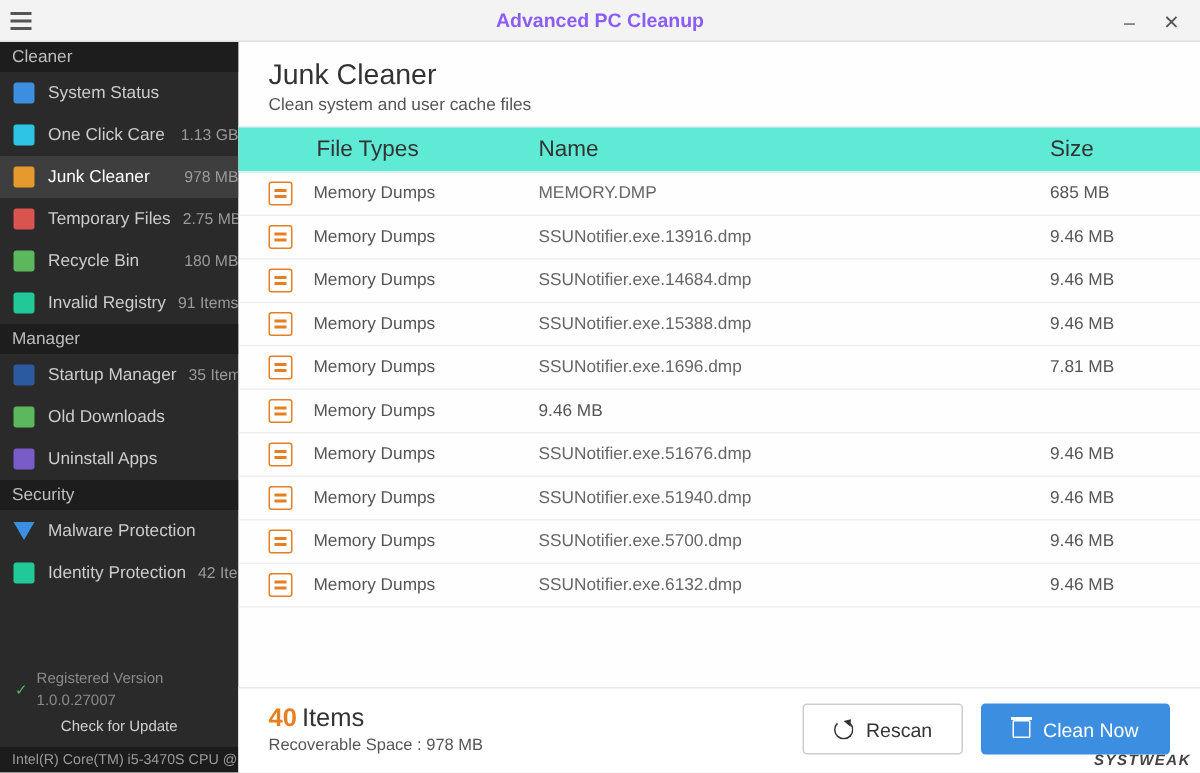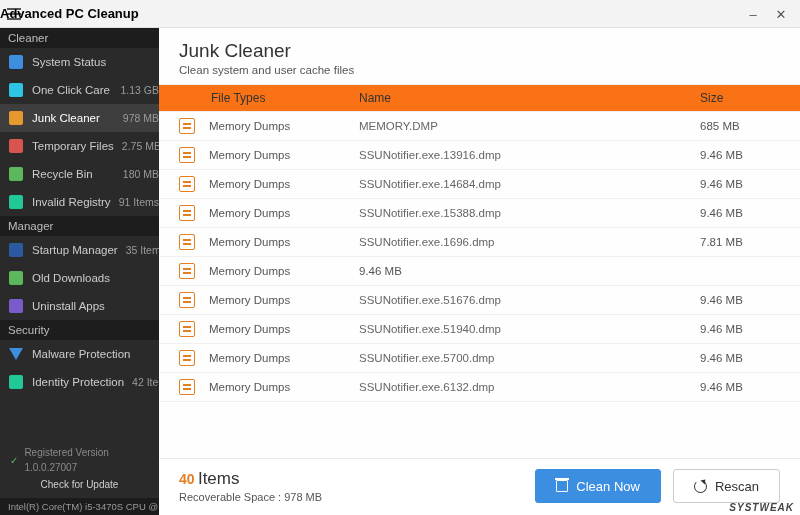--- a/index.html
+++ b/index.html
@@ -21,22 +21,22 @@
   align-items: center;
   position: relative;
 }
 .hamburger {
   width: 28px; height: 28px;
   display: flex; flex-direction: column; justify-content: center; align-items: center;
   gap: 3px; cursor: pointer;
 }
 .hamburger span { width: 14px; height: 2px; background: #555; display: block; }
 .title {
-  position: absolute; left: 0; right: 0; text-align: left;
-  font-weight: 600; font-size: 13px; color: #000000; pointer-events: none;
+  position: absolute; left: 0; right: 0; text-align: center;
+  font-weight: 600; font-size: 13px; color: #8b5cf6; pointer-events: none;
 }
 .win-controls { position: absolute; right: 4px; top: 0; height: 28px; display: flex; align-items: center; gap: 14px; padding-right: 8px;}
 .win-btn { width: 14px; height: 14px; display: flex; align-items: center; justify-content: center; color: #555; font-size: 13px; cursor: pointer; }
 .app-body { display: flex; height: 487px; }
 .sidebar {
   width: 159px;
   background: #2a2a2a;
   color: #ccc;
   display: flex;
   flex-direction: column;
@@ -89,25 +89,25 @@
   flex-direction: column;
   position: relative;
 }
 .main-header {
   padding: 12px 20px 8px 20px;
 }
 .main-header h1 { font-size: 19px; font-weight: 400; color: #333; }
 .main-header .sub { font-size: 11.5px; color: #555; margin-top: 2px; }
 .table-head {
   display: flex;
-  background: #f97316;
+  background: #5eead4;
   border-top: 1px solid #eee;
   border-bottom: 1px solid #eee;
   padding: 6px 20px;
-  font-size: 12px;
+  font-size: 15px;
   color: #333;
 }
 .col-type { width: 180px; padding-left: 32px;}
 .col-name { flex: 1; }
 .col-size { width: 80px; text-align: left; }
 .table-body {
   flex: 1;
   overflow-y: auto;
 }
 .row {
@@ -132,21 +132,21 @@
 .row .c-size { width: 80px; color:#555; }
 .footer {
   border-top: 1px solid #e8e8e8;
   padding: 10px 20px 12px 20px;
   display: flex;
   align-items: center;
   gap: 12px;
   background:#fff;
 }
 .footer-left { flex:1; }
-.footer-left .count { font-size: 14px; color:#e67e22; }
+.footer-left .count { font-size: 17px; color:#e67e22; }
 .footer-left .count strong { font-weight:600; }
 .footer-left .items-label { font-size:17px; color:#333; }
 .footer-left .recover { font-size:11px; color:#555; margin-top:2px;}
 .btn {
   height: 34px;
   padding: 0 20px;
   border-radius: 3px;
   font-size: 13px;
   display: flex;
   align-items: center;
@@ -377,25 +377,25 @@
       </div>
 
     <div class="footer">
       <div class="footer-left">
         <div>
           <span class="count"><strong>40</strong></span>
           <span class="items-label">Items</span>
         </div>
         <div class="recover">Recoverable Space : 978 MB</div>
       </div>
+      <button class="btn">
+        <span class="refresh-icon"></span>
+        <span>Rescan</span>
+      </button>
       <button class="btn primary">
         <span class="trash-icon"></span>
         <span>Clean Now</span>
       </button>
-      <button class="btn">
-        <span class="refresh-icon"></span>
-        <span>Rescan</span>
-      </button>
     </div>
 
     <div class="watermark">SYSTWEAK</div>
   </div>
 </div>
 
 </body></html>

